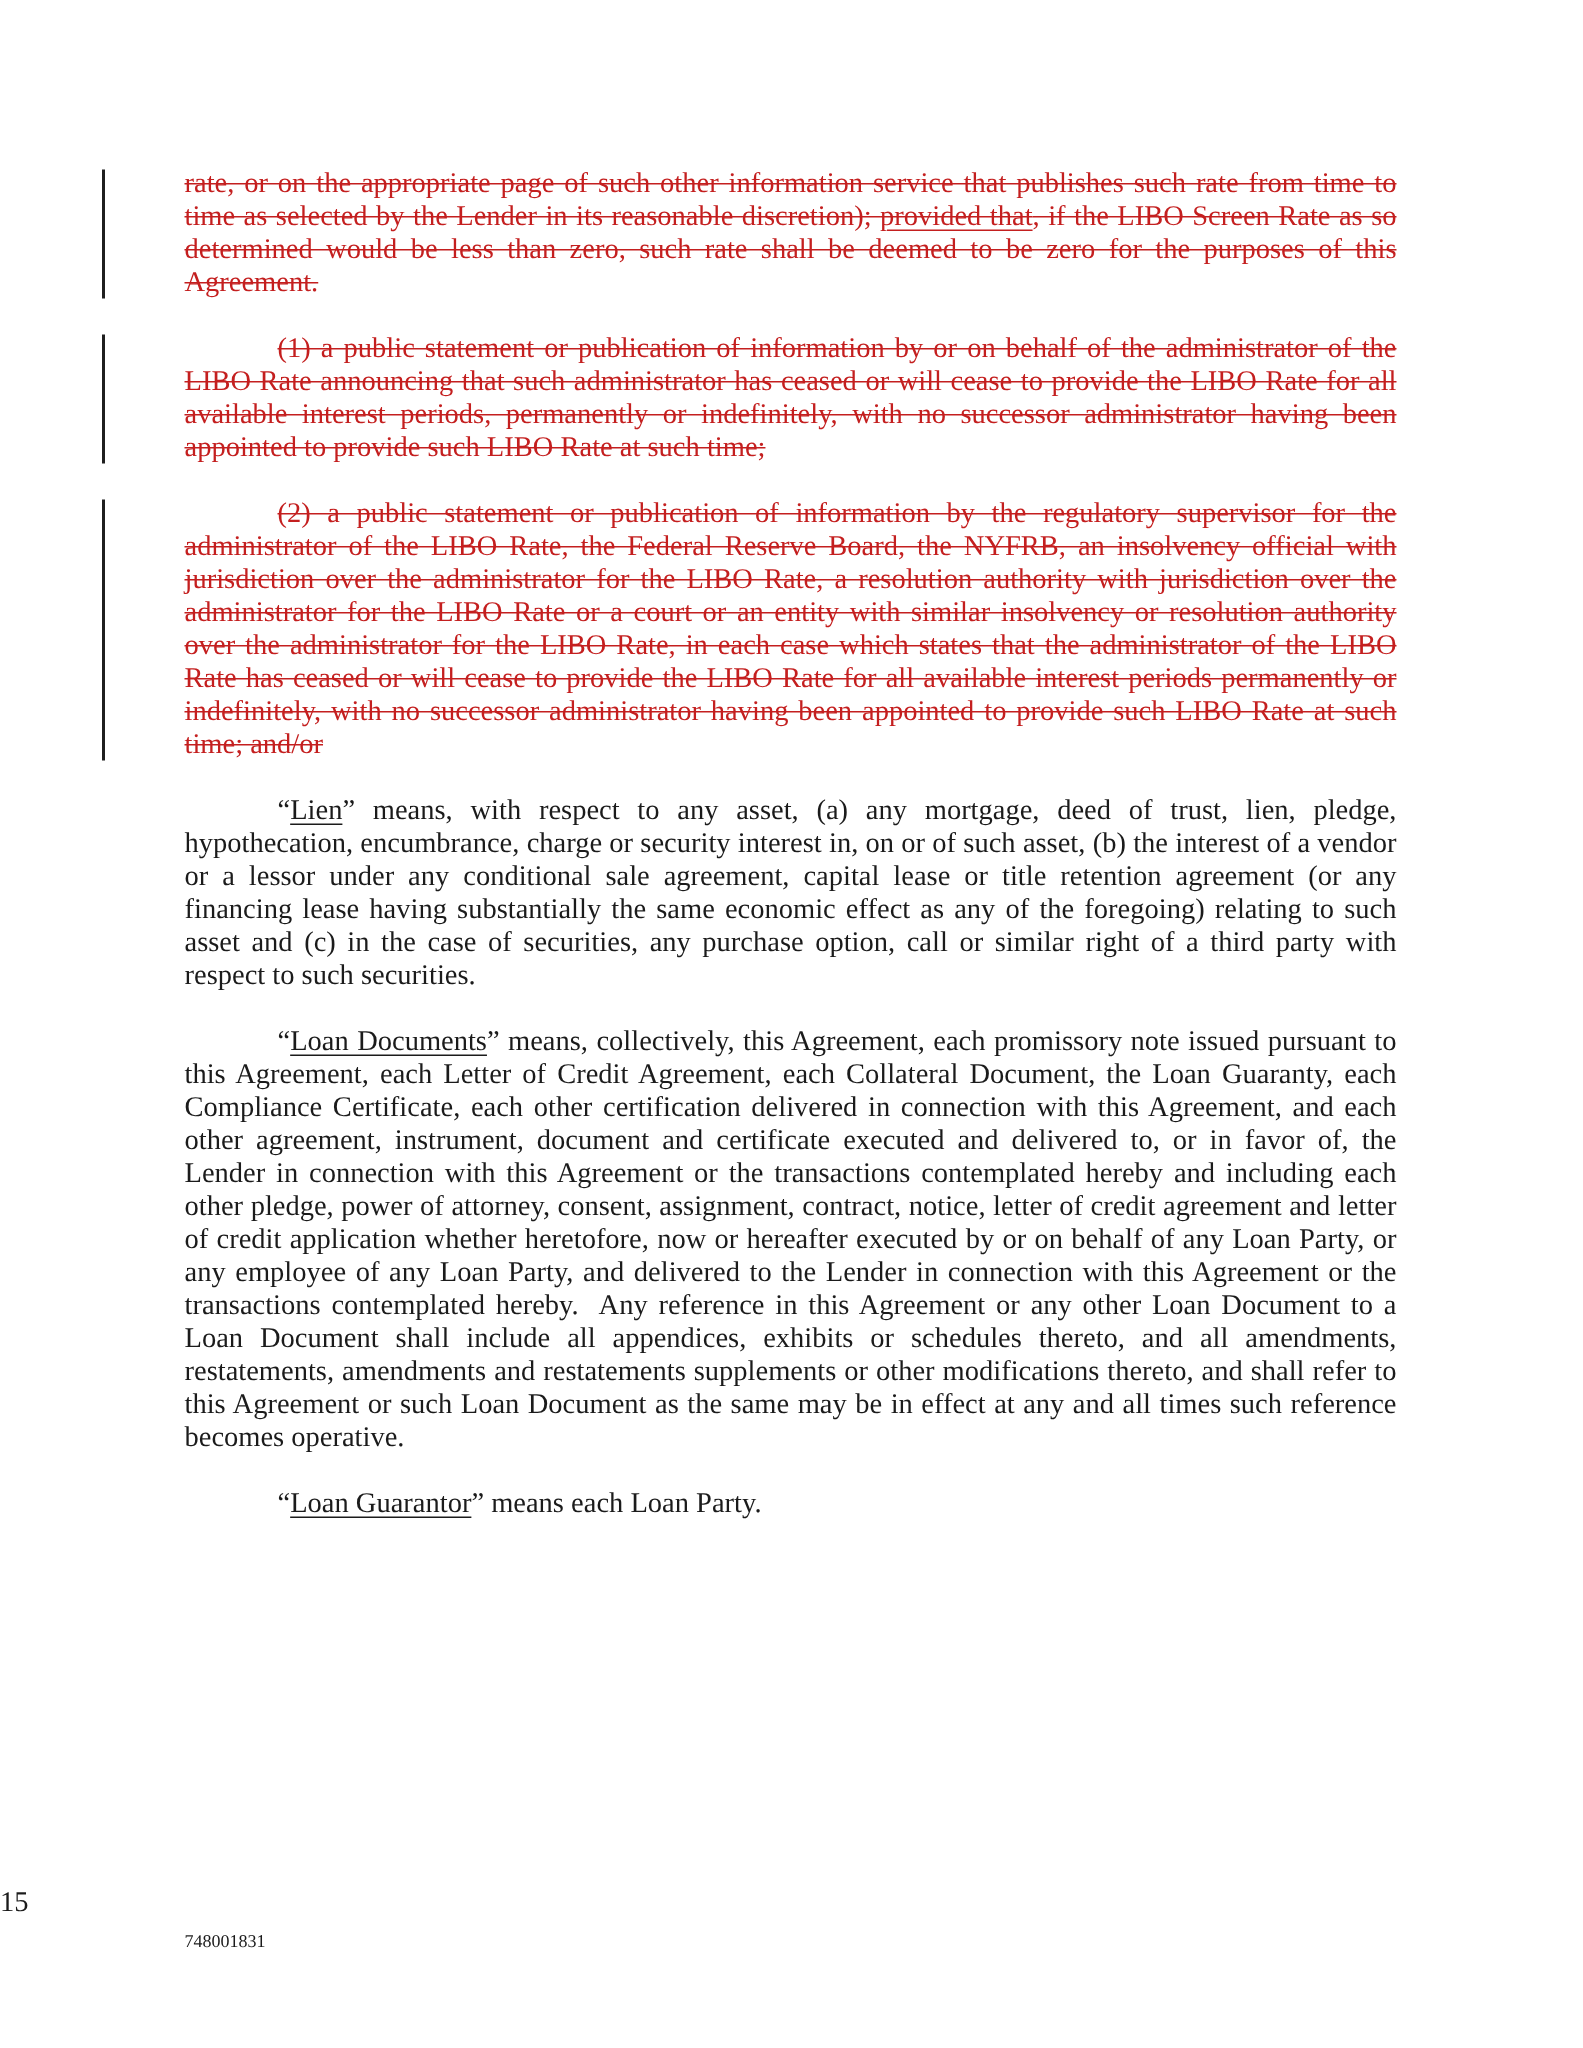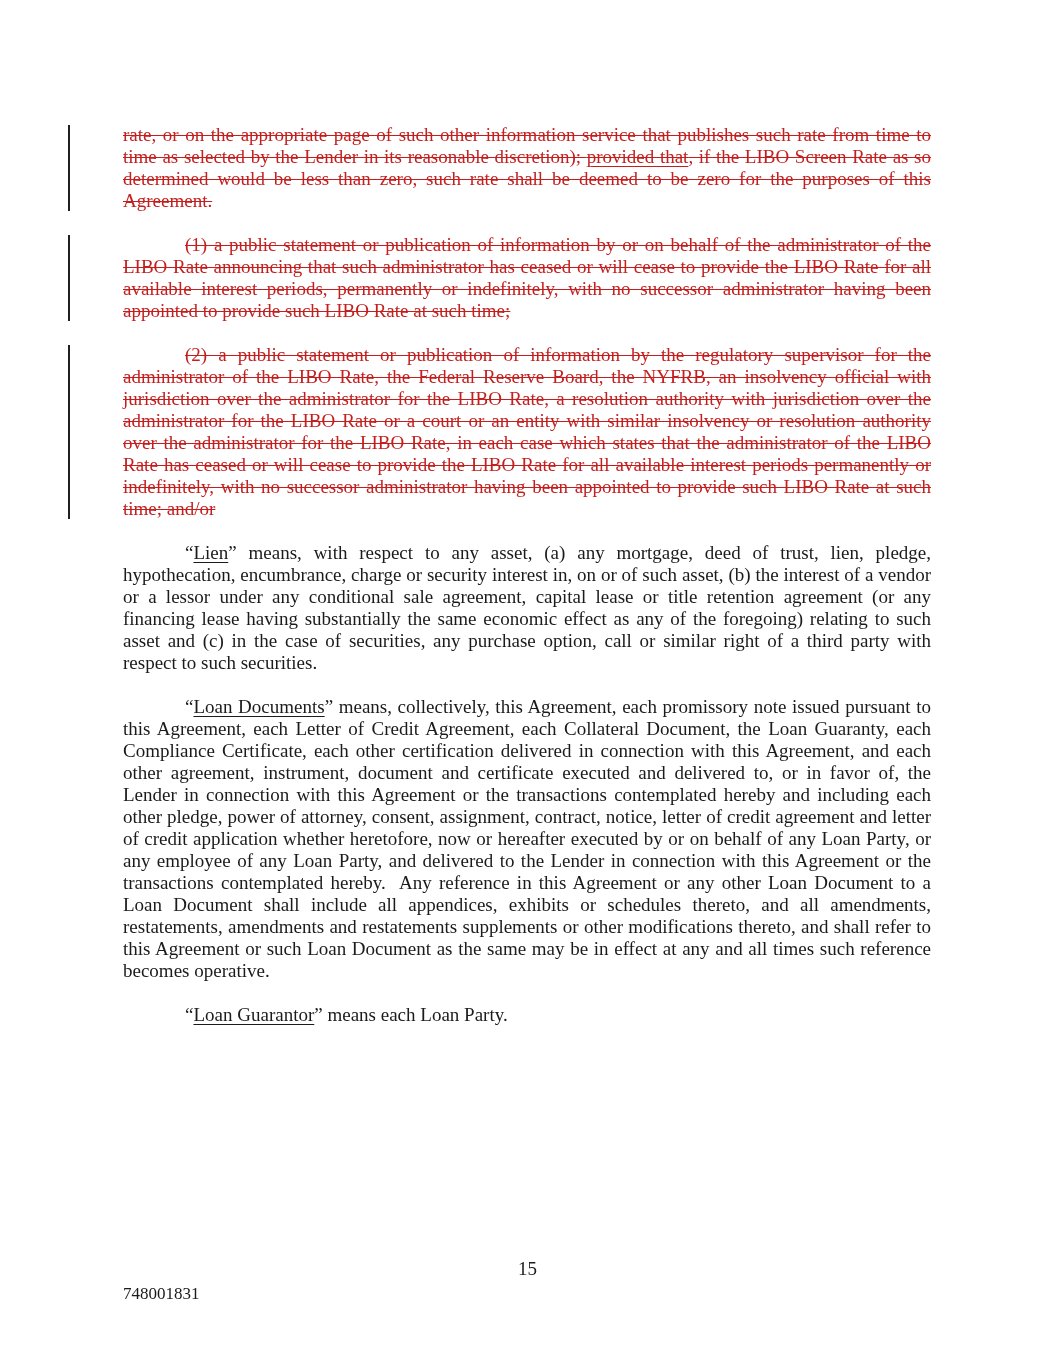--- a/index.html
+++ b/index.html
@@ -25,21 +25,21 @@
   .para {
     margin: 22px 0 0 0;
     padding: 0;
     font-size: 19px;
     line-height: 22px;
     text-align: justify;
     text-indent: 62px;
     position: relative;
   }
   .para:first-child {
-    margin-top: 12px;
+    margin-top: 0;
     text-indent: 0;
   }
   .para.deleted {
     color: var(--deleted-color, #c41f1f);
     text-decoration: line-through;
     text-decoration-thickness: 1.4px;
   }
   .para.deleted::before {
     content: "";
     position: absolute;
@@ -52,29 +52,28 @@
   .u {
     text-decoration: underline;
     text-decoration-thickness: 1.2px;
     text-underline-offset: 3px;
   }
   .footer-page-number {
     position: absolute;
     left: 0;
     top: 1258px;
     width: 1055px;
-    text-align: center;
     font-size: 19px;
     line-height: 22px;
   }
   .footer-doc-id {
     position: absolute;
     left: 123px;
     top: 1285px;
-    font-size: 17px;
+    font-size: 12px;
     line-height: 18px;
     text-align: right;
   }
 </style>
 </head>
 <body>
 
 <div class="page">
   <div class="doc-body">
       <p class="para deleted"><span>rate, or on the appropriate page of such other information service that publishes such rate from time to time as selected by the Lender in its reasonable discretion); </span><span class="u">provided that</span><span>, if the LIBO Screen Rate as so determined would be less than zero, such rate shall be deemed to be zero for the purposes of this Agreement.</span></p>

